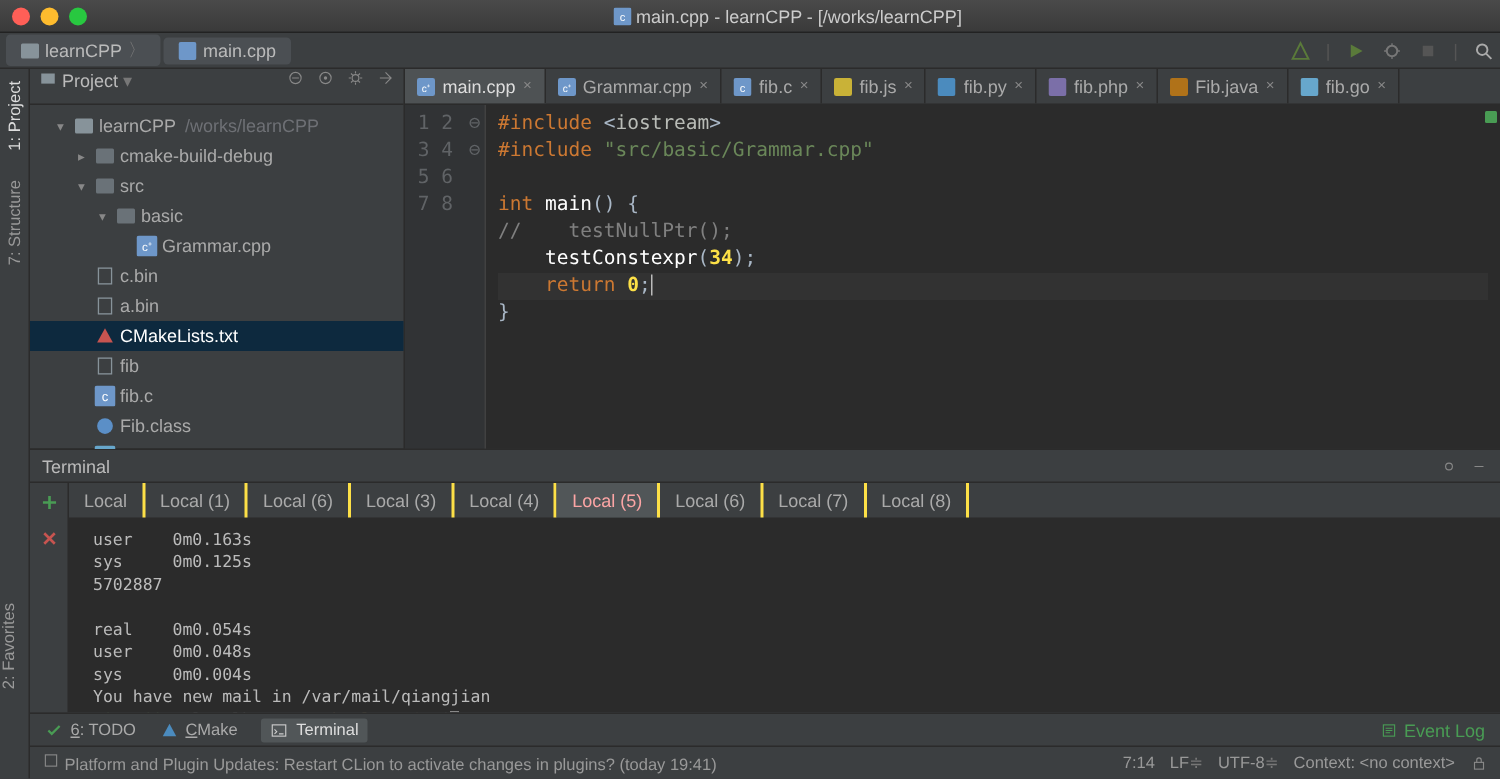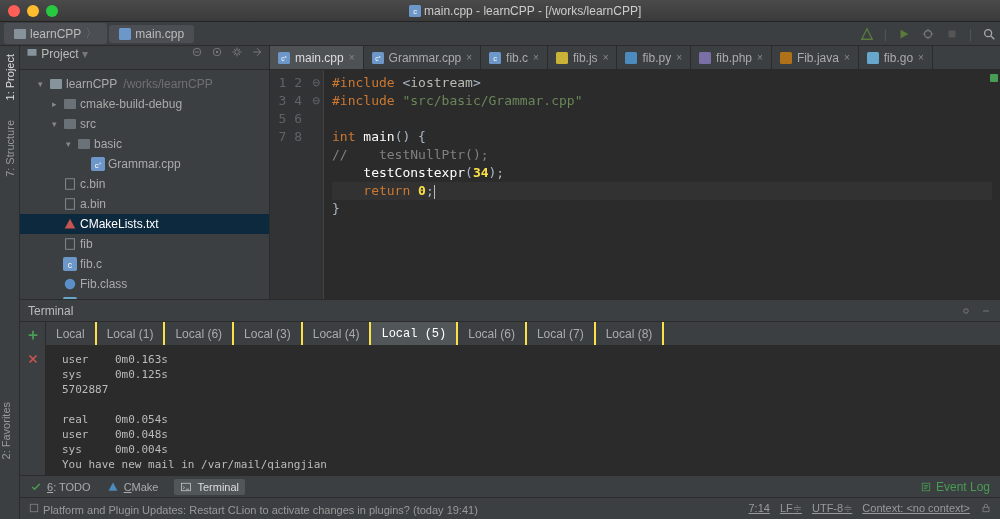--- a/index.html
+++ b/index.html
@@ -183,21 +183,21 @@
   height: 24px; background: #3c3f41;
   display: flex; align-items: stretch;
   border-bottom: 1px solid #2b2b2b;
 }
 .term-tab {
   padding: 0 10px; display: flex; align-items: center;
   font-size: 12px; color: #aaa;
   border-right: 2px solid #fde047;
   cursor: pointer;
 }
-.term-tab.active { background: #515658; color: #ffffff; font-family: Liberation Mono, monospace; }
+.term-tab.active { background: #515658; color: #fca5a5; }
 .terminal-output {
   flex: 1; padding: 6px 16px;
   font-family: Menlo, Consolas, monospace;
   font-size: 11px; line-height: 15px;
   color: #bbb; white-space: pre;
   overflow: hidden;
 }
 .term-user { color: #8abe70; }
 .term-host { color: #bbb; }
 .term-path { color: #c9a96e; }
@@ -213,21 +213,21 @@
 .tool-btn .under { text-decoration: underline; }
 .event-log { margin-left: auto; color: #499c54; display: flex; gap: 4px; align-items: center; }
 
 .status-bar {
   height: 22px; background: #3c3f41;
   border-top: 1px solid #2b2b2b;
   display: flex; align-items: center;
   padding: 3px 8px; font-size: 11px; color: #999;
   justify-content: space-between;
 }
-.status-right { display: flex; gap: 10px; align-items: flex-start; text-decoration: underline; }
+.status-right { display: flex; gap: 10px; align-items: flex-end; }
 
 .folder-icon { width:12px;height:10px;background:#87939a;border-radius:1px;display:inline-block;position:relative; }
 .folder-icon.dim { background:#6a7278; }
 </style>
 </head>
 <body>
 
 <div class="titlebar">
   <div class="traffic-lights">
     <div class="traffic-light tl-close"></div>

